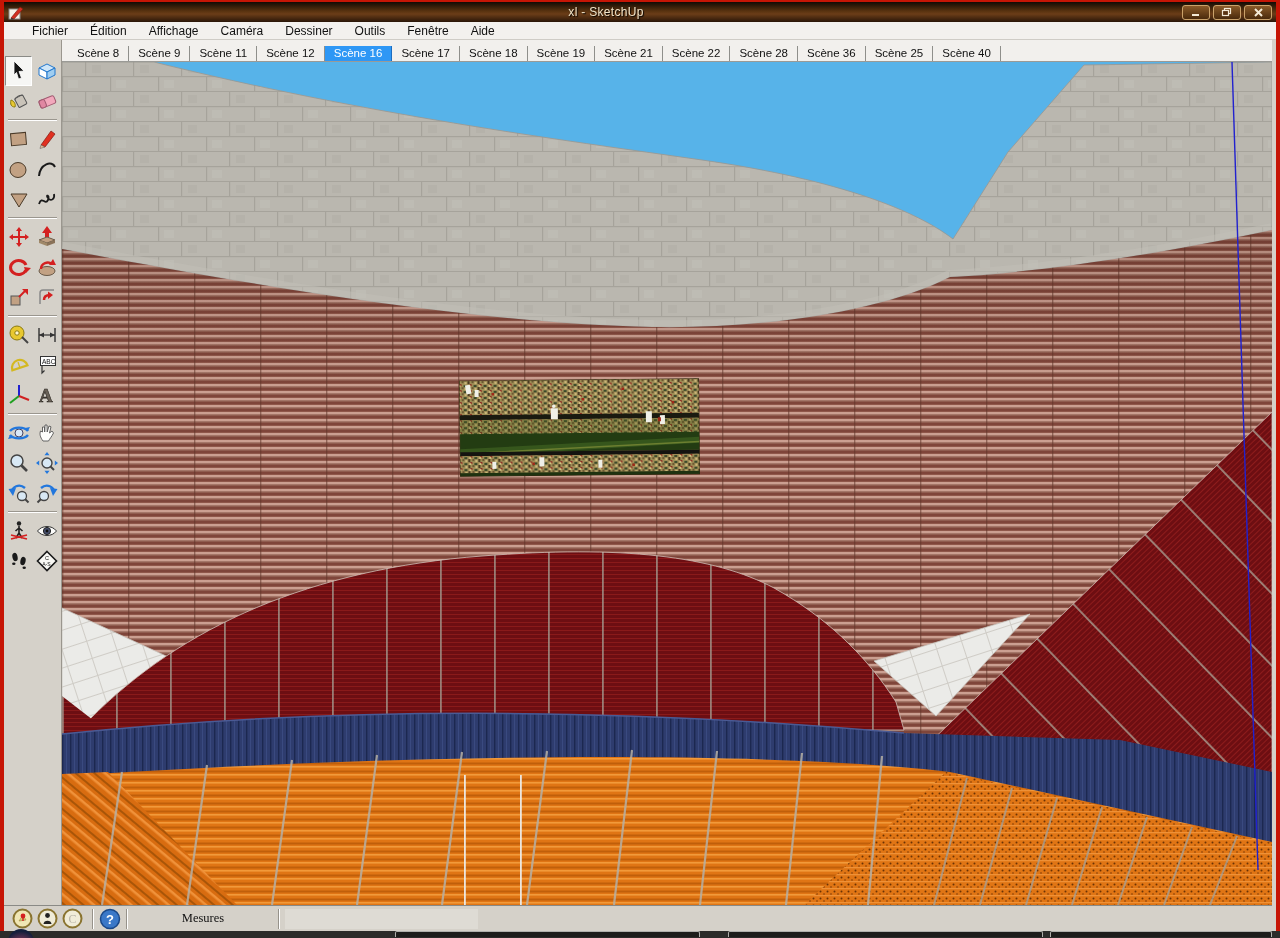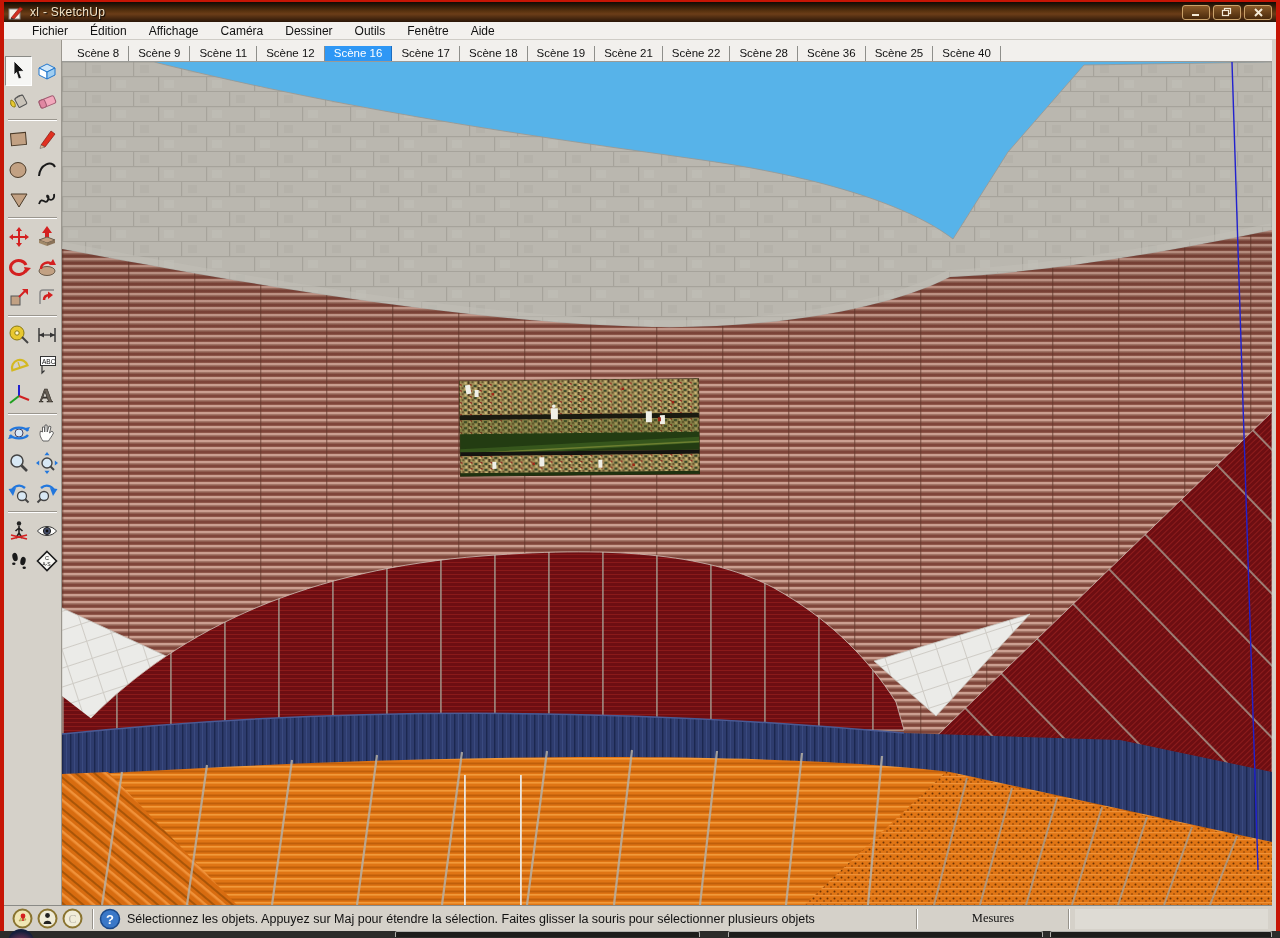--- a/index.html
+++ b/index.html
@@ -8,21 +8,21 @@
     font-family:"Liberation Sans",sans-serif;background:#c61505;}
   
   .frame-left{position:absolute;left:0;top:0;width:4px;height:938px;background:#c61505;z-index:9;}
   .frame-right{position:absolute;left:1276px;top:0;width:4px;height:938px;background:#c61505;z-index:9;}
   .frame-top{position:absolute;left:0;top:0;width:1280px;height:2px;background:#c61505;z-index:9;}
   .frame-bottom{position:absolute;left:0;top:934px;width:1280px;height:4px;background:#c61505;z-index:9;}
   .right-gutter{position:absolute;left:1272px;top:40px;width:4px;height:891px;background:#d5d1c9;z-index:8;}
 
   .titlebar{position:absolute;left:2px;top:2px;width:1276px;height:20px;
     background:linear-gradient(#120a04,#58320f 45%,#6b3d18 60%,#2a1608);
-    display:flex;align-items:center;color:#f2e4c8;font-size:12px;padding:0 6px;}
+    display:flex;align-items:center;color:#f2e4c8;font-size:12px;padding:0 6px;text-align:center;}
   .titlebar .app-icon{width:16px;height:15px;margin-right:6px;flex:0 0 auto;}
   .titlebar .title{flex:1;letter-spacing:.3px;text-shadow:1px 1px 1px #000;}
   .winbtns{display:flex;gap:3px;}
   .winbtn{width:28px;height:15px;border:1px solid #caa26a;border-radius:3px;
     background:linear-gradient(#8a5a28,#4a2a0c);display:flex;align-items:center;justify-content:center;}
   .winbtn svg{display:block;}
 
   .menubar{position:absolute;left:4px;top:22px;width:1272px;height:18px;background:#f3f1ee;
     border-bottom:1px solid #cfccc6;display:flex;align-items:center;font-size:12px;color:#111;padding-left:17px;}
   .menu-item{padding:1px 11px;cursor:default;}
@@ -551,21 +551,20 @@
       <svg width="21" height="21" viewBox="0 0 21 21">
           <circle cx="10.5" cy="10.5" r="9" fill="#f0ecd8" stroke="#8a7430" stroke-width="2"></circle>
           <text x="6.5" y="15" font-size="12" font-family="Liberation Serif, serif" fill="#b8b4a8">C</text>
         </svg>
     </span>
     <span class="sb-sep"></span>
     <svg width="22" height="22" viewBox="0 0 22 22">
         <circle cx="11" cy="11" r="9.5" fill="#3a78c8" stroke="#1a4888" stroke-width="1.5"></circle>
         <text x="7" y="16" font-size="13" font-weight="bold" font-family="Liberation Sans, sans-serif" fill="#fff">?</text>
       </svg>
-    <span class="sb-help-text">Sélectionnez les objets. Appuyez sur Maj pour étendre la sélection. Faites glisser la souris pour sélectionner plusieurs objets</span>
     <span class="sb-sep"></span>
     <span class="sb-measures-label">Mesures</span>
     <span class="sb-sep"></span>
     <span class="sb-measure-box"></span>
   </div>
 
   <div class="taskbar">
     <div class="tb-btn" style="left:395px;width:305px;"></div>
     <div class="tb-btn" style="left:728px;width:315px;"></div>
     <div class="tb-btn" style="left:1050px;width:222px;"></div>

